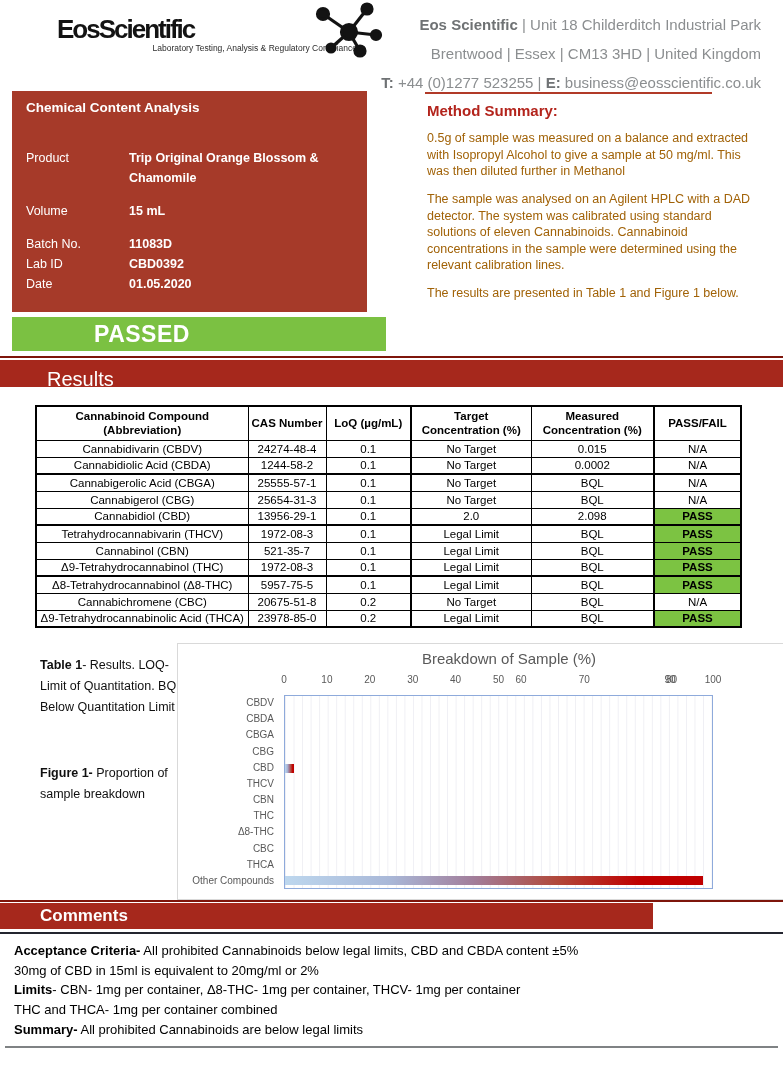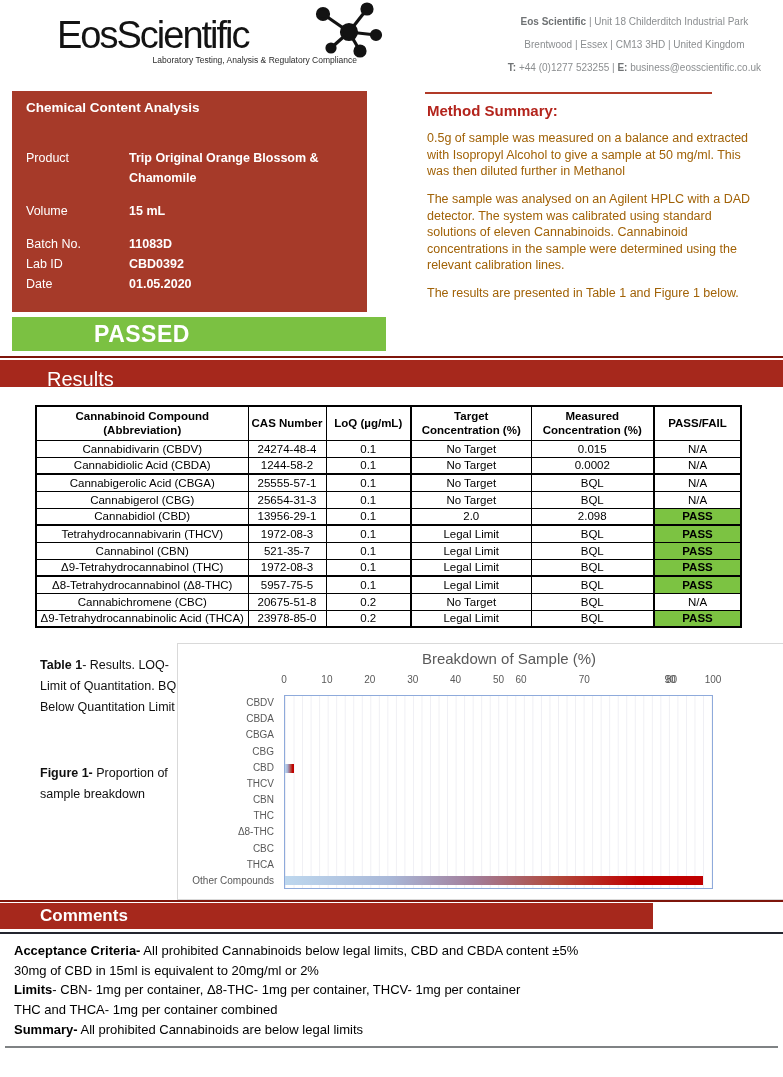--- a/index.html
+++ b/index.html
@@ -1,24 +1,24 @@
 <!DOCTYPE html>
 <html><head>
 <meta charset="utf-8">
 <style>
   *{margin:0;padding:0;box-sizing:border-box}
   html,body{background:#fff}
   body{width:783px;height:1077px;position:relative;font-family:"Liberation Sans",sans-serif;color:#000;overflow:hidden}
 
   
   .logo{position:absolute;left:57px;top:16px;width:300px}
-  .logo-text{font-size:38px;font-weight:normal;letter-spacing:-2px;color:#131313;line-height:1}
+  .logo-text{font-size:26px;font-weight:bold;letter-spacing:-2px;color:#131313;line-height:1}
   .molecule{position:absolute;right:-28px;top:-14px}
   .tagline{font-size:8.5px;color:#2b2b2b;text-align:right;padding-left:46px;margin-top:1px}
-  .contact{position:absolute;top:16px;right:22px;text-align:center;font-size:10px;color:#8b8e90}
+  .contact{position:absolute;top:16px;right:22px;text-align:right;font-size:15px;color:#8b8e90}
   .contact>div{margin-bottom:12px;white-space:nowrap}
   .contact .b{font-weight:bold;color:#6f7274}
   .contact-rule{position:absolute;top:92px;right:71px;width:287px;height:2px;background:#b13a28}
 
   
   .info-box{position:absolute;left:12px;top:91px;width:355px;height:221px;background:#a63a29;color:#fff;padding:9px 14px;overflow:hidden}
   .info-title{font-size:13.5px;font-weight:bold}
   .field-group{margin-top:13px}
   .field-group:first-child{margin-top:33px}
   .field{display:flex;font-size:12.5px;line-height:20px}

